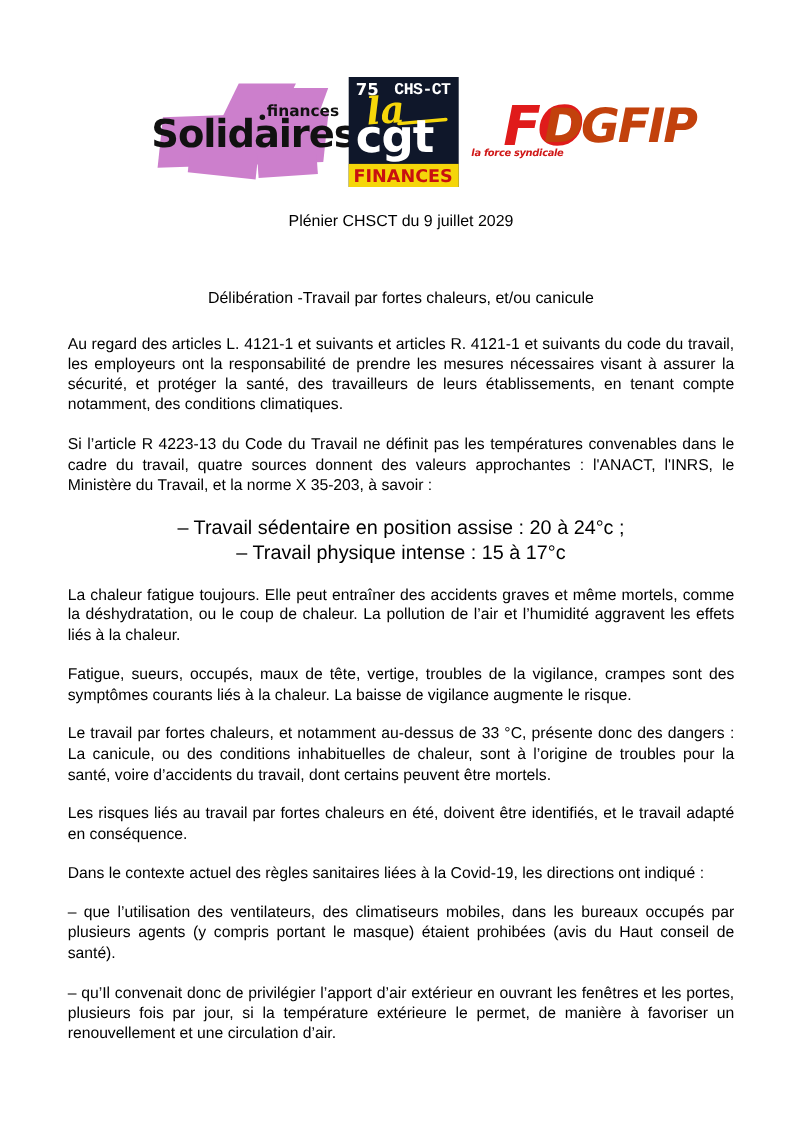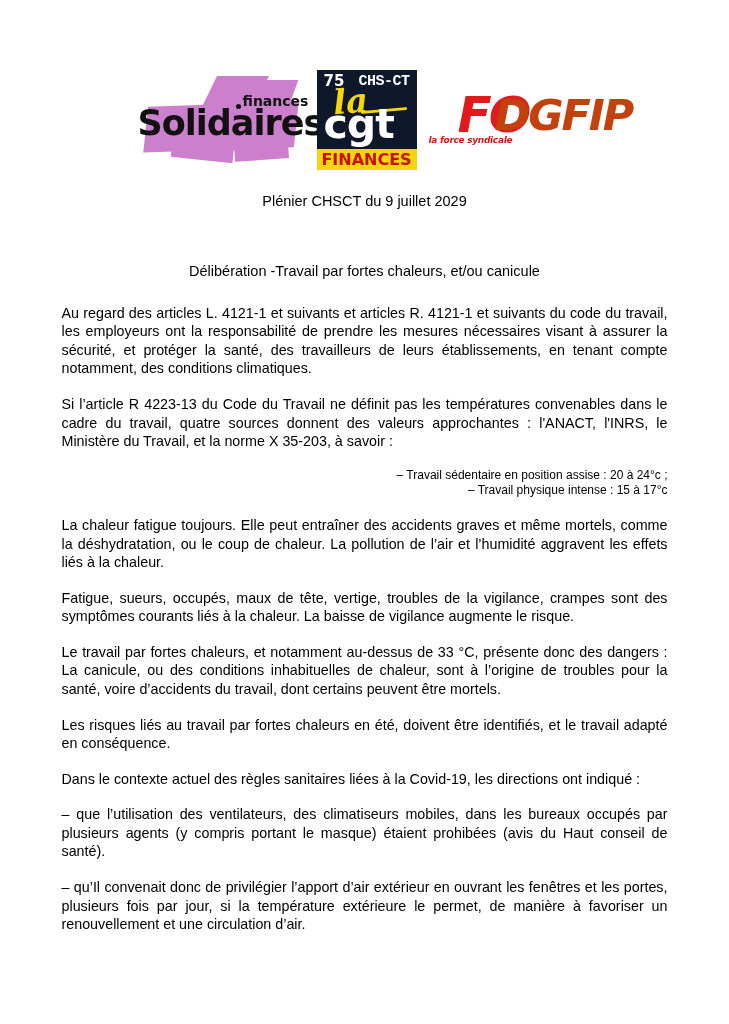--- a/index.html
+++ b/index.html
@@ -239,23 +239,23 @@
     line-height: 1.30;
     margin: 17px 0 0 0;
     hyphens: none;
   }
   ul.temps {
     list-style: none;
     margin: 17px 0 0 0;
     padding: 0;
   }
   ul.temps li {
-    font-size: 12px;
+    font-size: 18px;
     line-height: 1.30;
-    text-align: right;
+    text-align: center;
     white-space: nowrap;
   }
 </style>
 </head>
 <body>
 
 <div class="page">
 
   <div class="logo-band">
 

